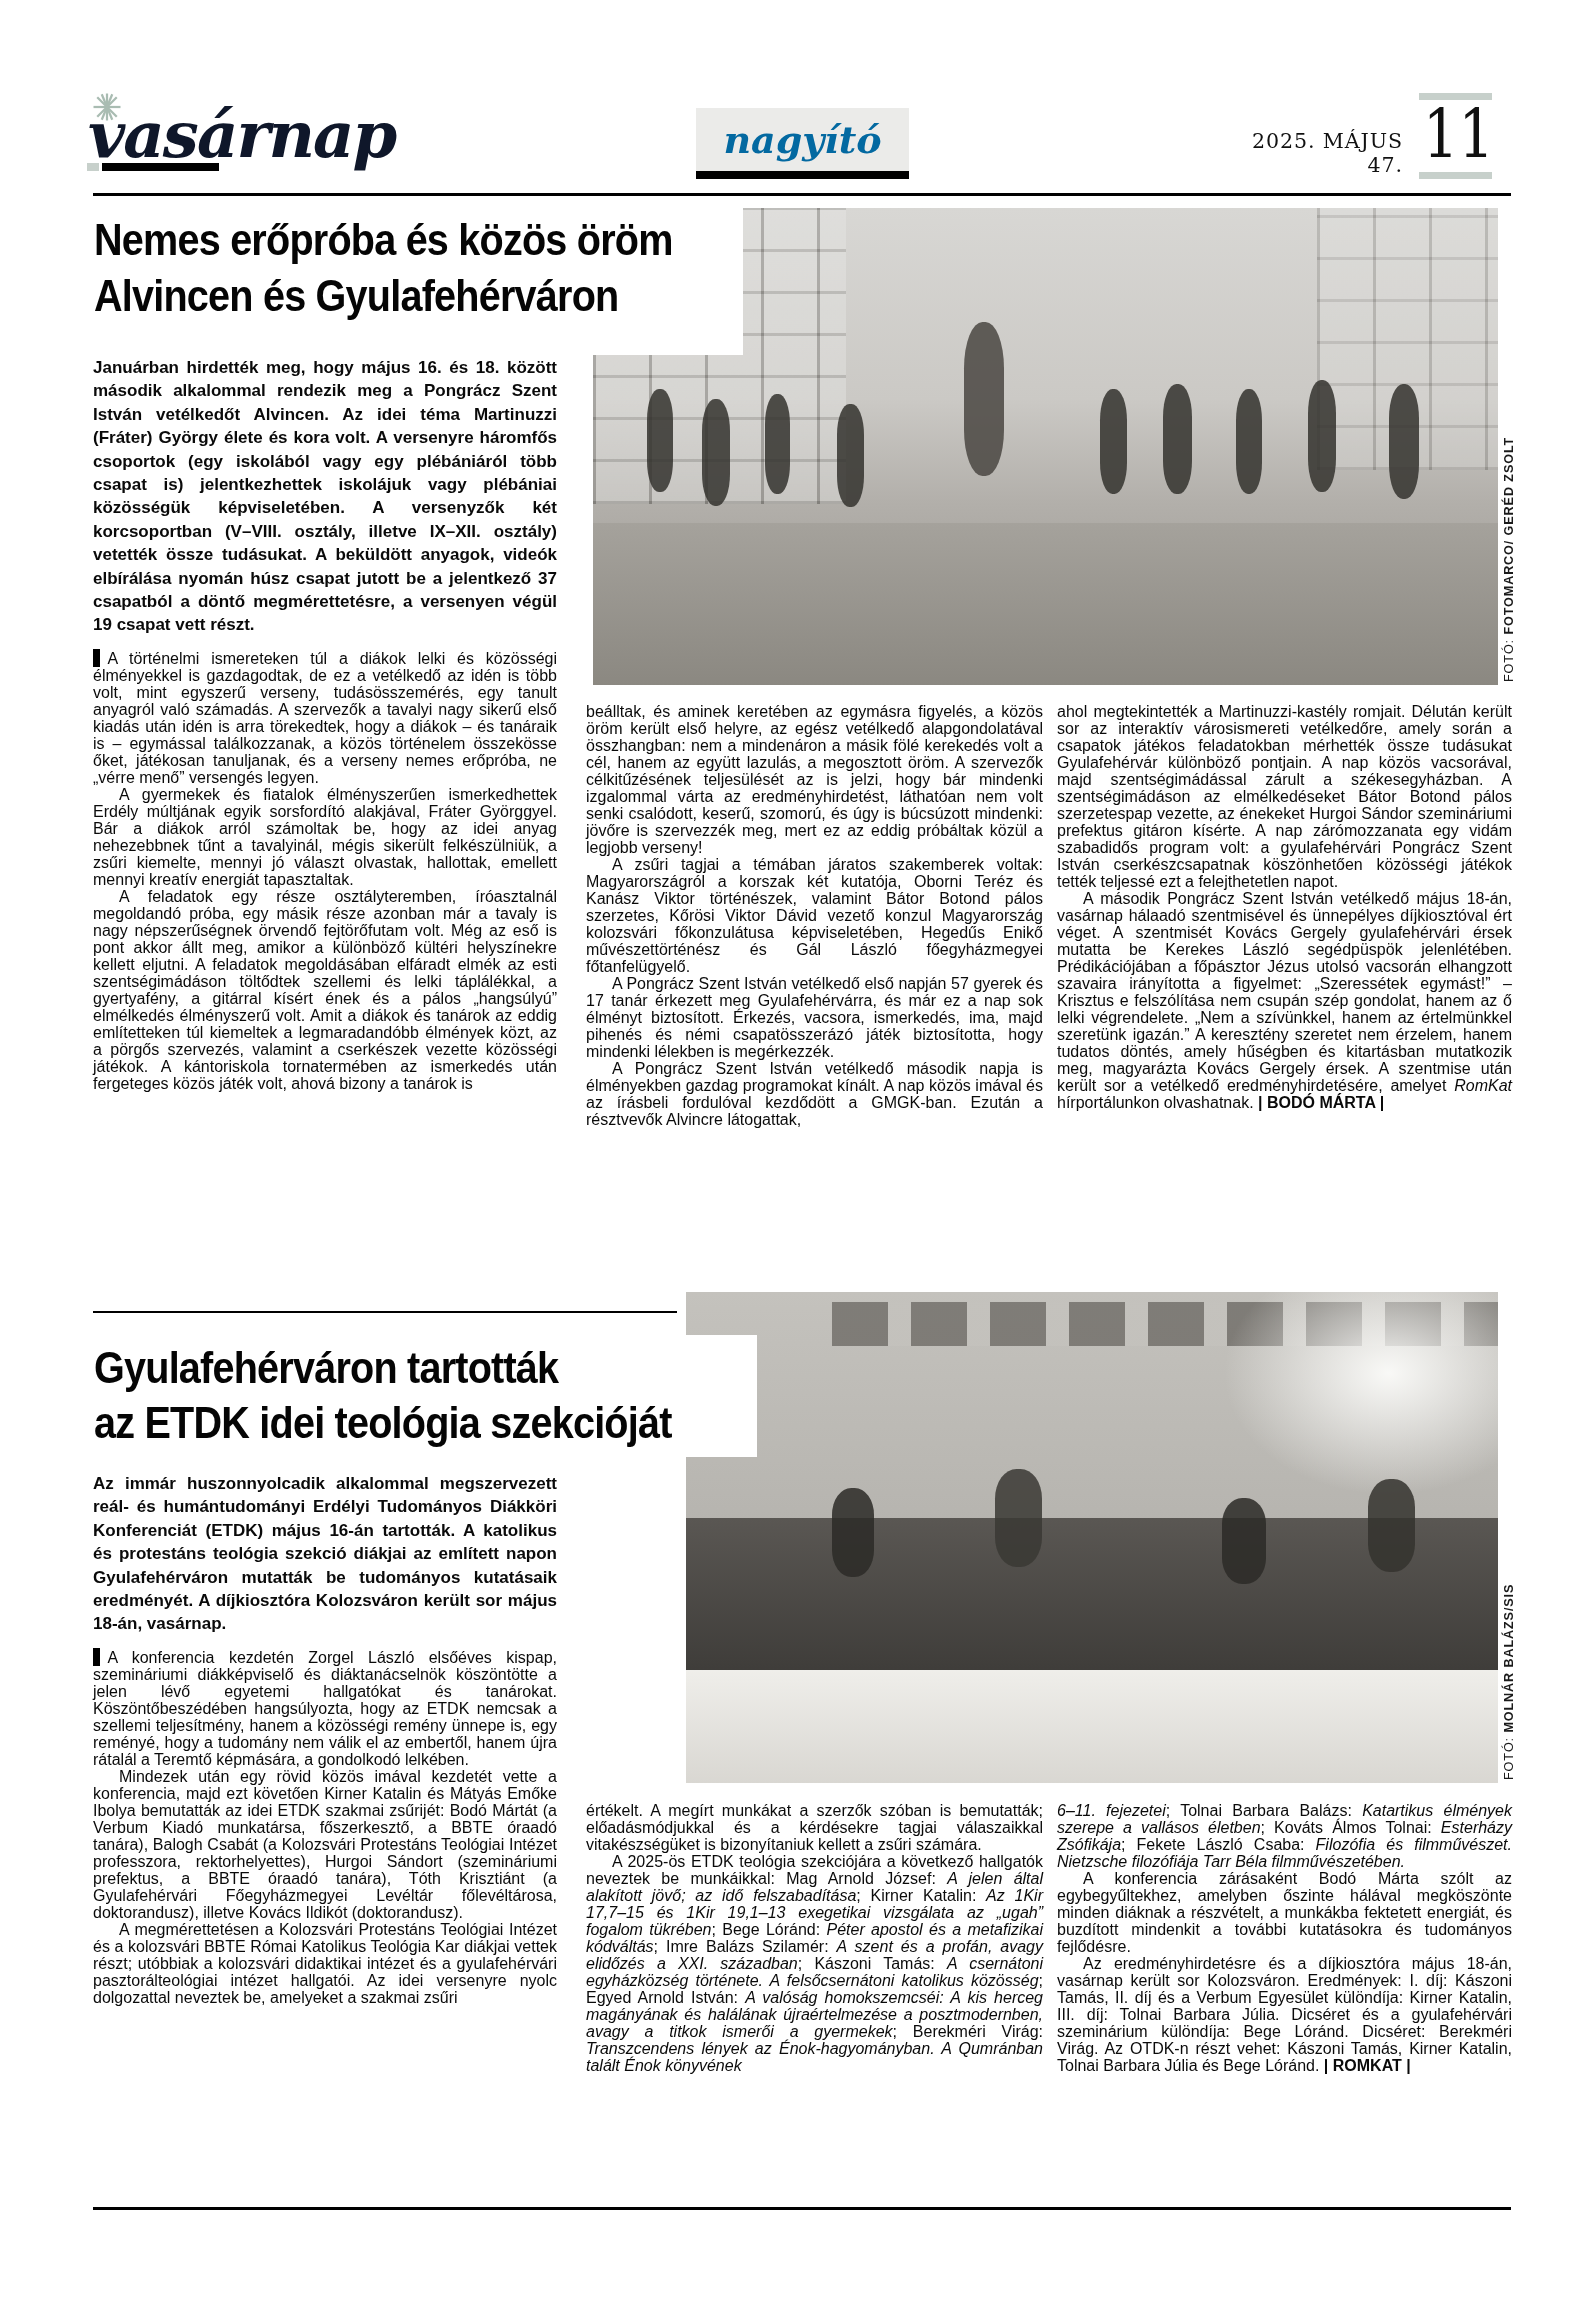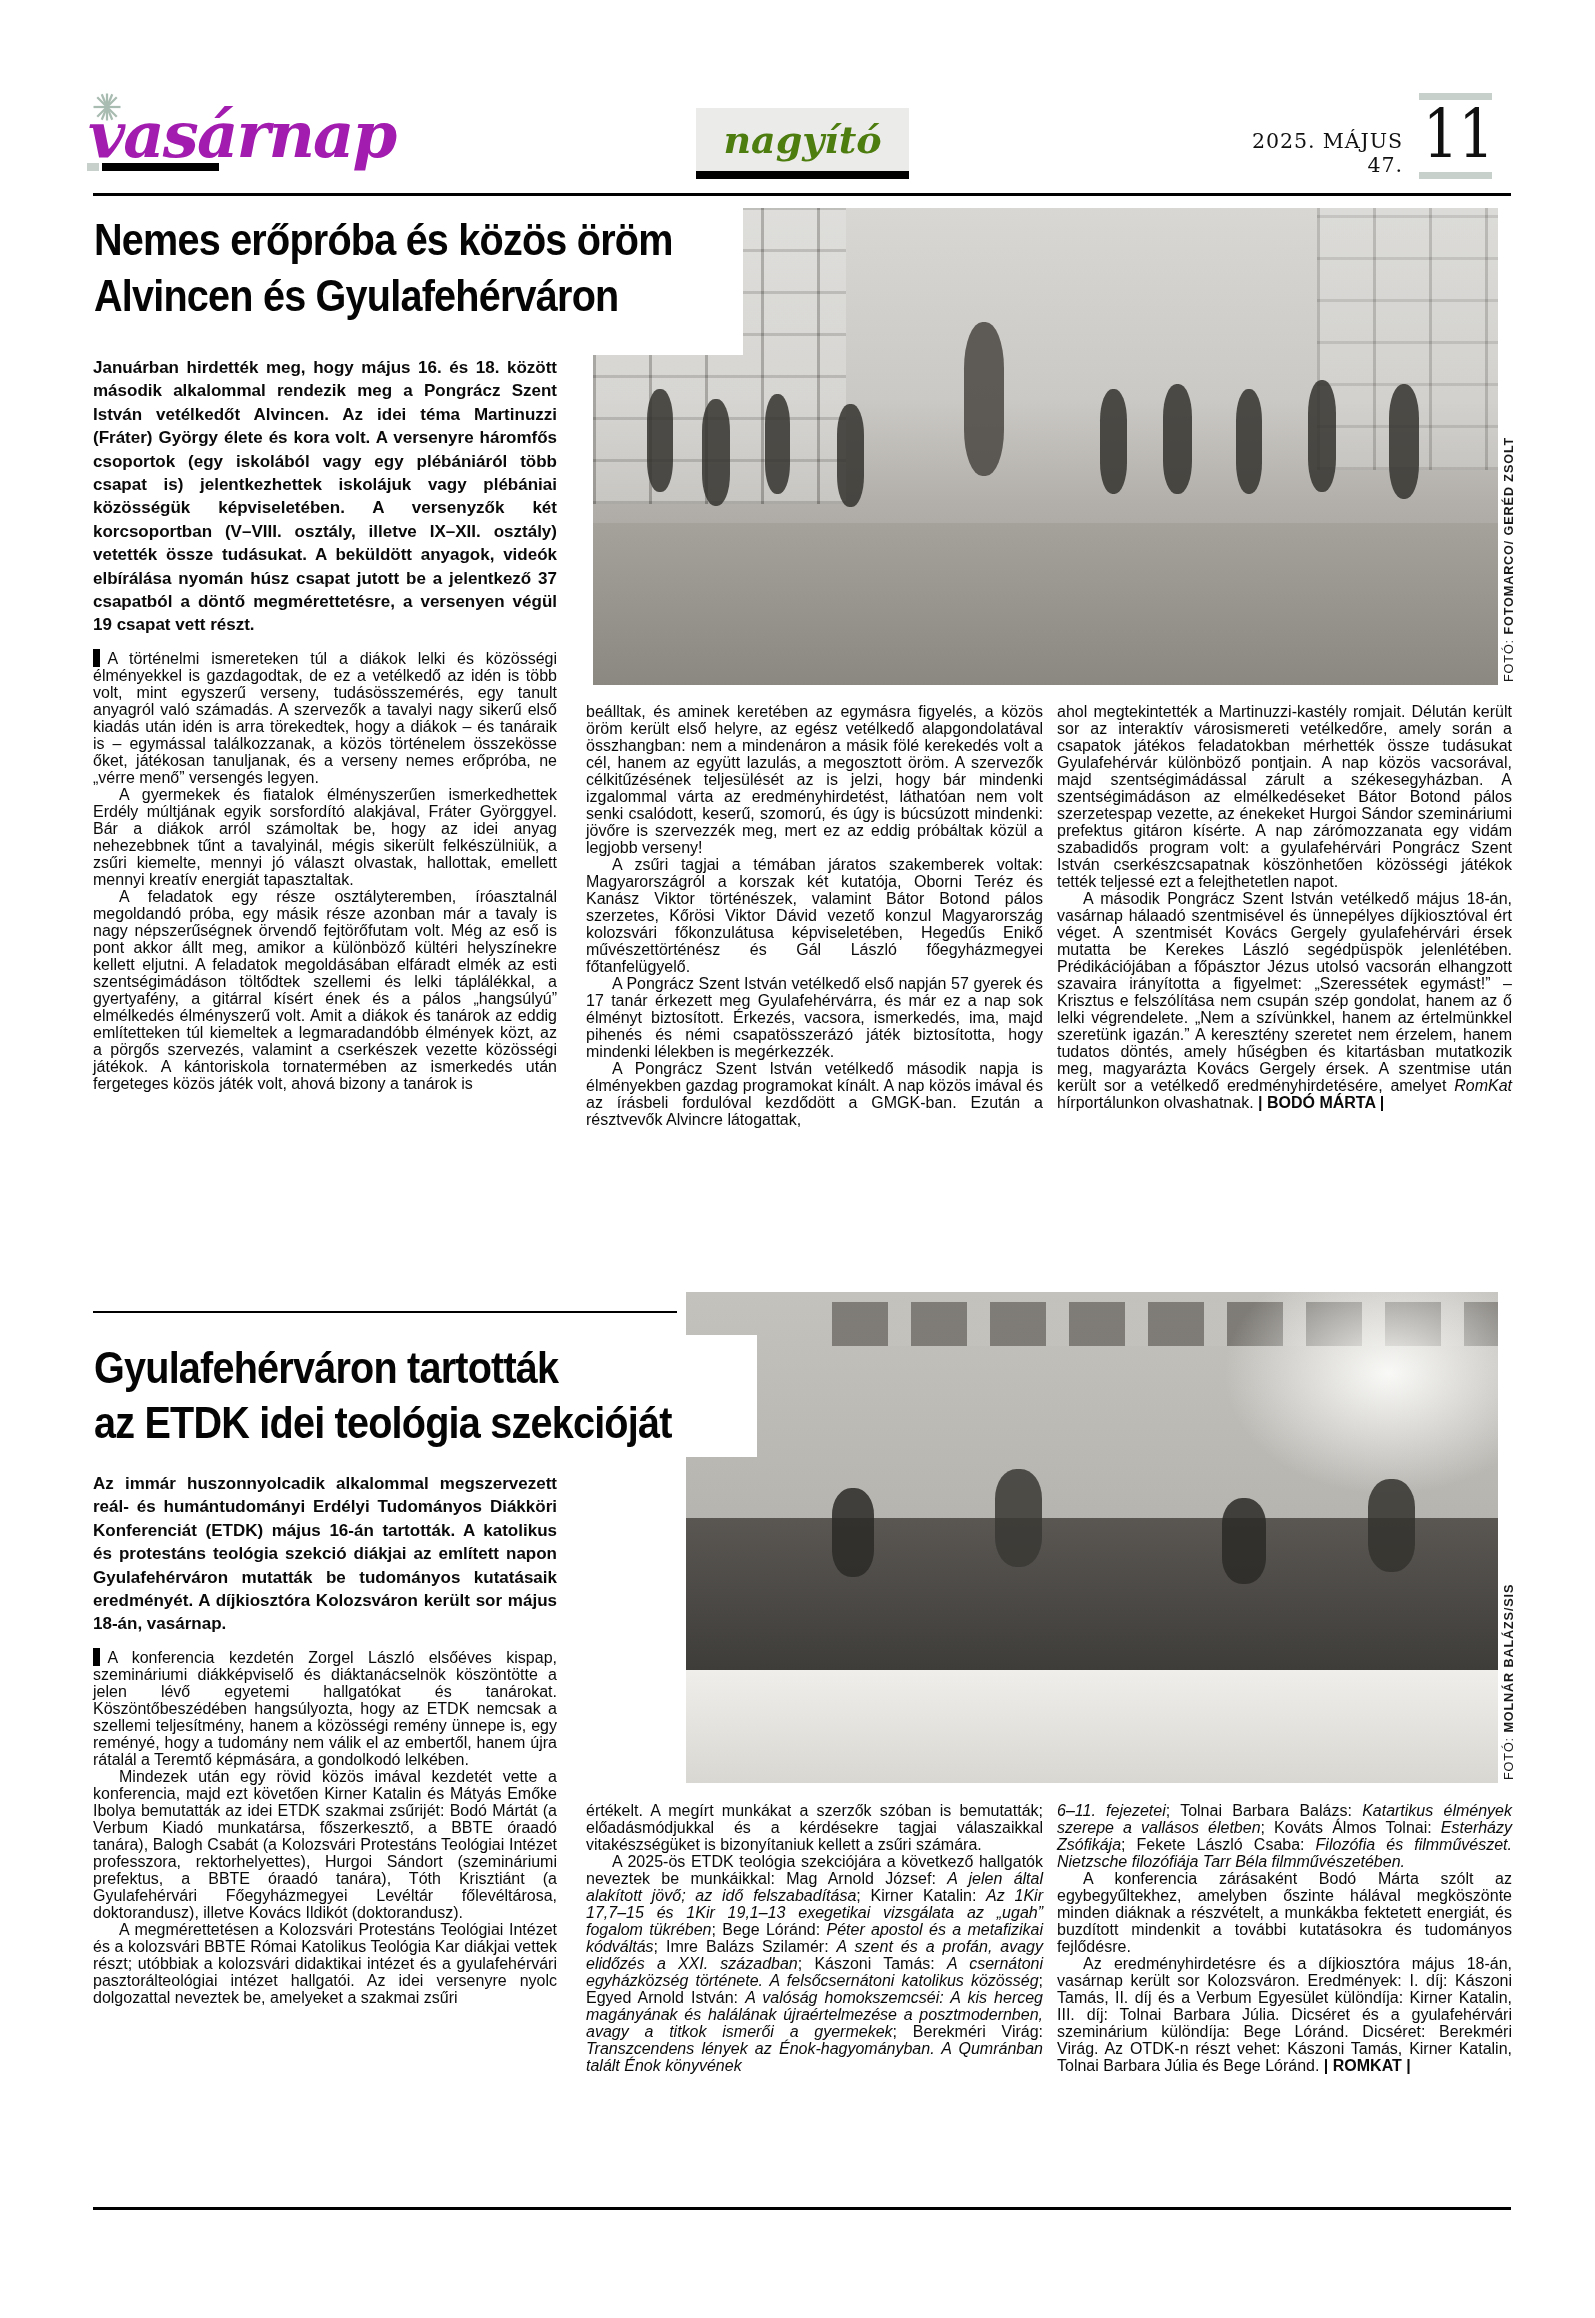--- a/index.html
+++ b/index.html
@@ -1,28 +1,28 @@
 <!DOCTYPE html>
 <html lang="hu" style="font-size:7.5px"><head>
 <meta charset="utf-8">
 <style>
   html,body{margin:0;padding:0;background:#888;}
   #sheet{position:relative;width:1595px;height:2319px;background:#ffffff;
          font-family:"Liberation Sans",sans-serif;color:#0a0a0a;overflow:hidden;}
 
   
   .masthead{position:absolute;left:88px;top:97px;font-family:"DejaVu Serif",serif;
-            font-style:italic;font-weight:600;font-size:64px;letter-spacing:-1.9px;color:#a21caf;text-align:right;}
+            font-style:italic;font-weight:600;font-size:64px;letter-spacing:-1.9px;color:#0f172a;text-align:right;}
   .mast-star{position:absolute;left:92px;top:92px;width:30px;height:30px;}
   .mast-under-gray{position:absolute;left:87px;top:163px;width:12px;height:8.4px;background:#c7d0cb;}
   .mast-under-black{position:absolute;left:102px;top:163px;width:117px;height:8.4px;background:#000;}
   .section-box{position:absolute;left:696px;top:108px;width:213px;height:63px;background:#ebebe9;
                display:flex;align-items:center;justify-content:center;}
   .section-box .txt{font-family:"DejaVu Serif",serif;font-style:italic;font-weight:bold;
-                    font-size:38px;color:#4d7c0f;}
+                    font-size:38px;color:#0369a1;}
   .section-under{position:absolute;left:696px;top:171px;width:213px;height:7.5px;background:#000;}
   .issue-date{position:absolute;left:1225px;top:129px;width:178px;text-align:right;
               font-family:"DejaVu Serif",serif;font-size:20.6px;letter-spacing:0.9px;color:#111;}
   .page-num{position:absolute;left:1416px;top:99px;width:78px;text-align:center;
             font-family:"DejaVu Serif",serif;font-size:68px;line-height:69px;color:#111;
             transform:scaleX(.82);transform-origin:center;}
   .pn-bar{position:absolute;left:1419px;width:73px;height:6.5px;background:#c7d0cb;}
   .header-rule{position:absolute;left:93px;top:193px;width:1418px;height:3.3px;background:#000;}
 
   

